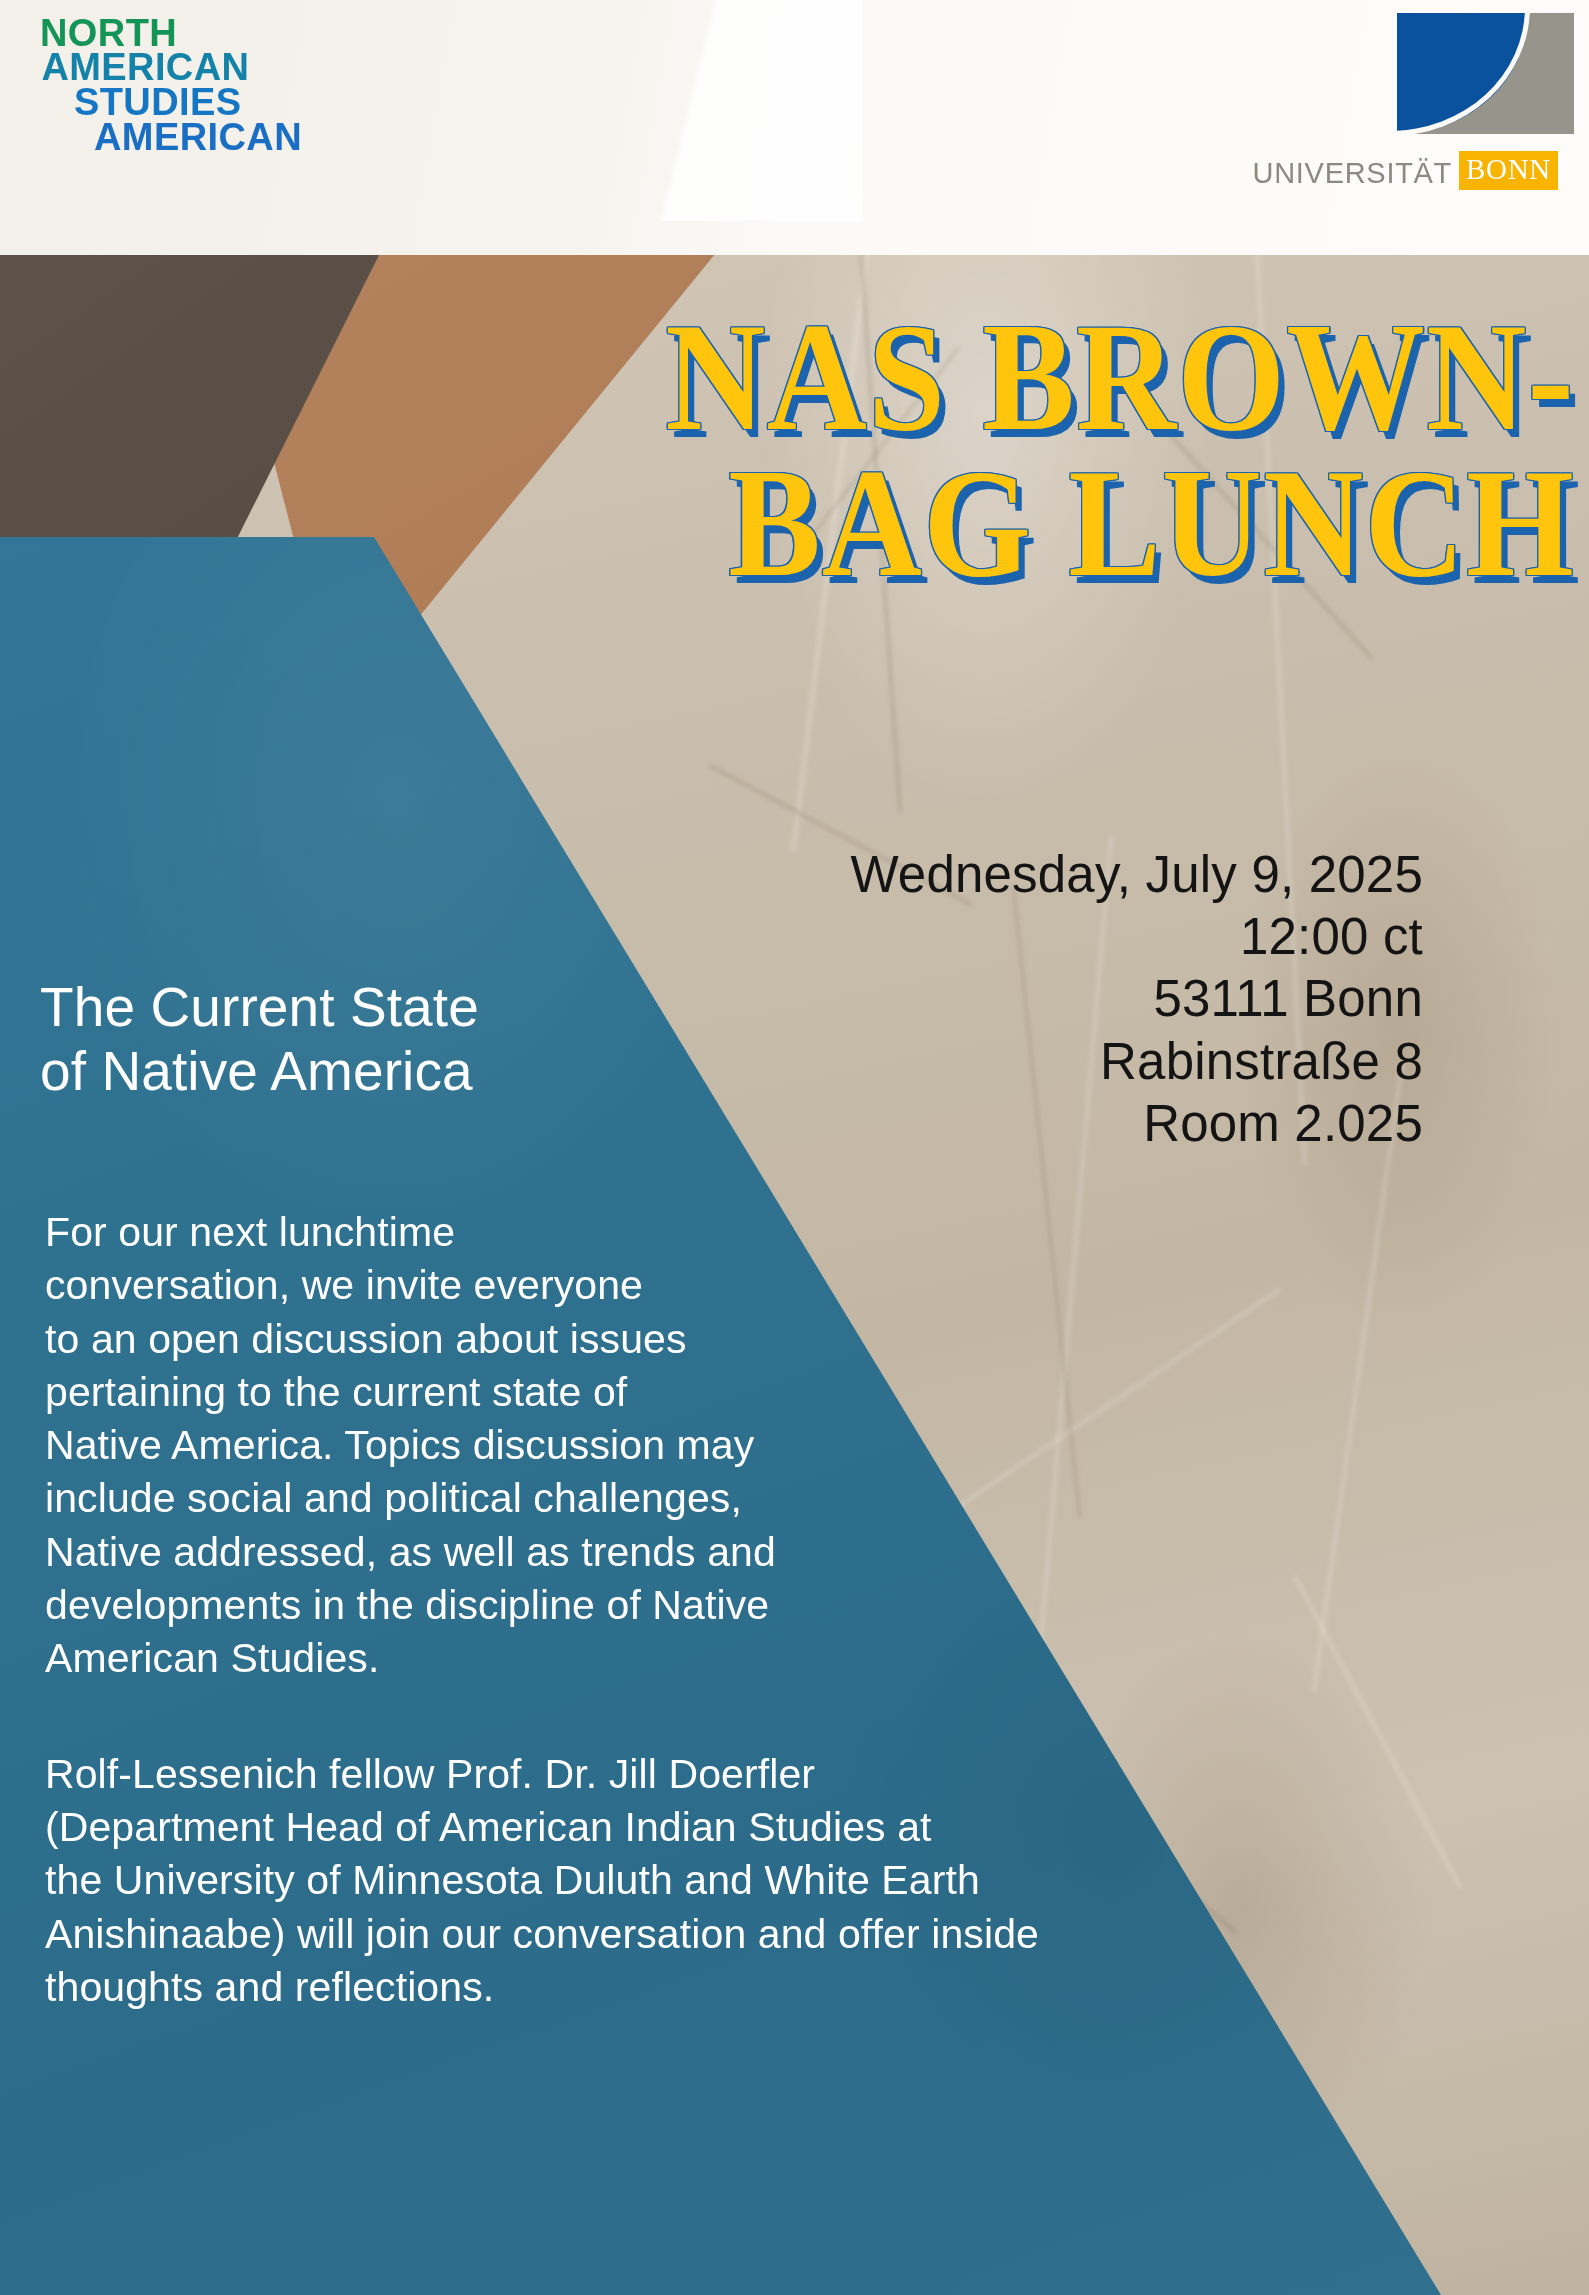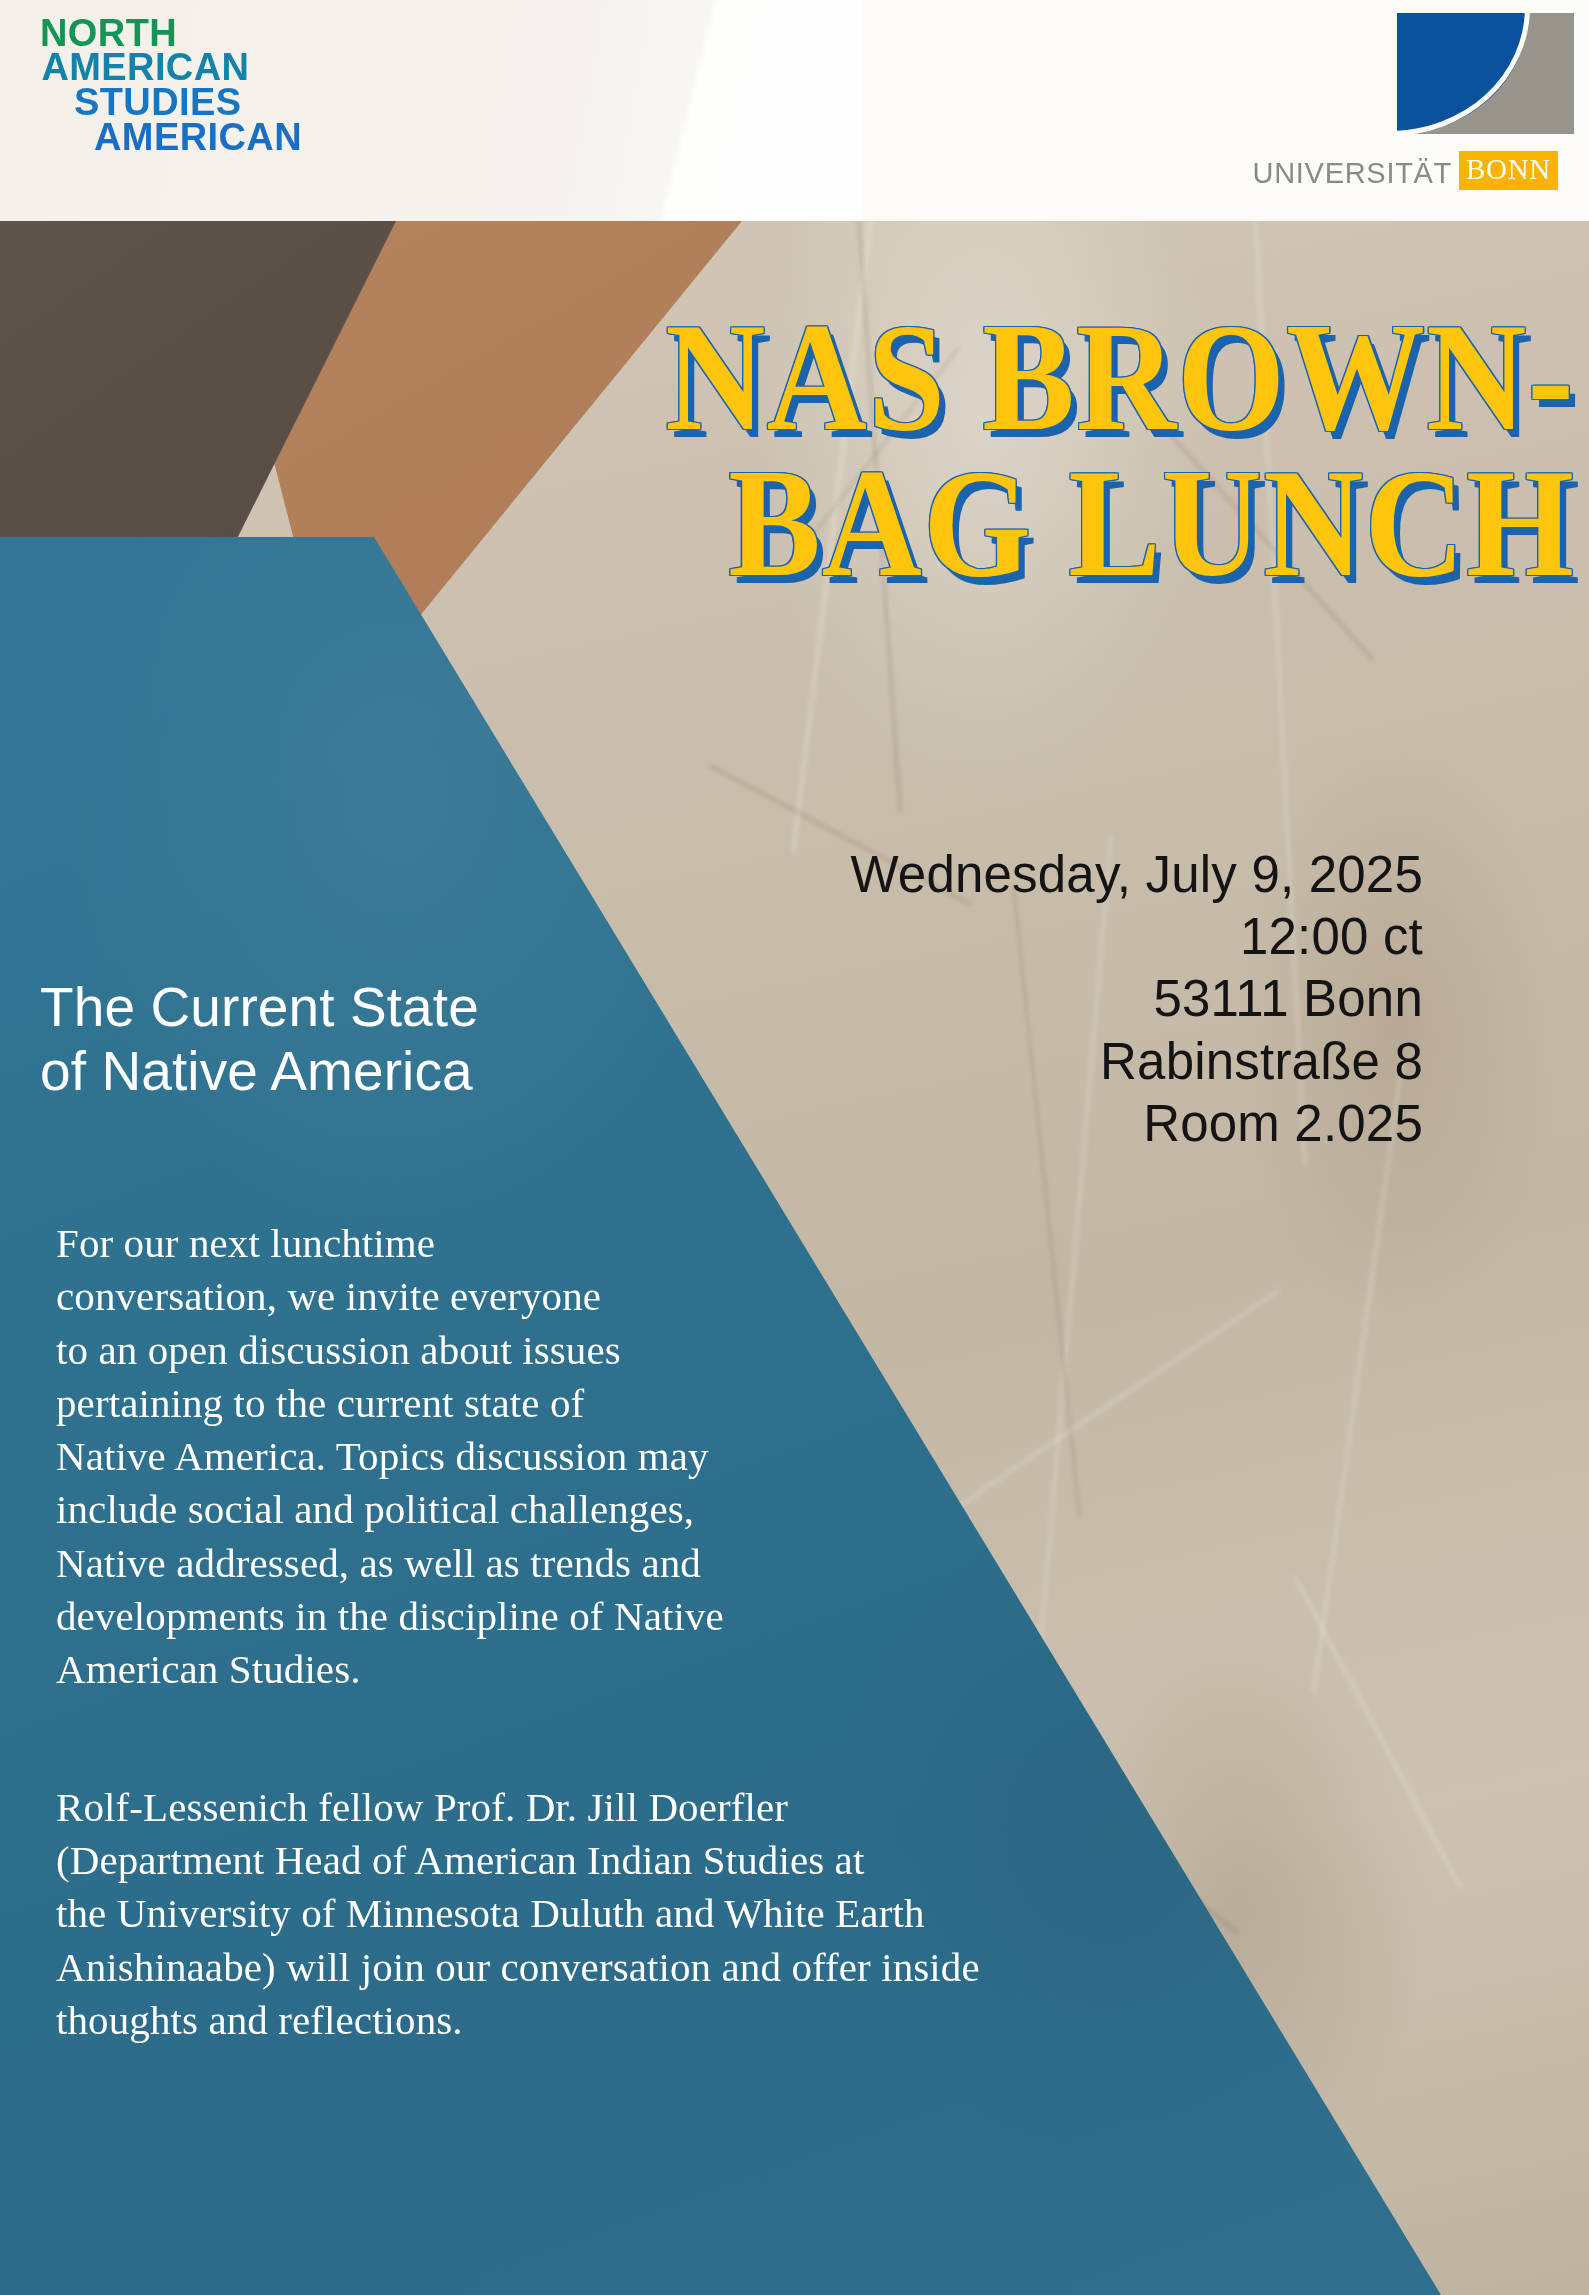--- a/index.html
+++ b/index.html
@@ -52,21 +52,21 @@
     position:absolute;left:0;top:0;width:1589px;height:2295px;
     background:
       radial-gradient(ellipse 494px 636px at 25% 35%, rgba(255,255,255,.055), rgba(255,255,255,0) 70%),
       radial-gradient(ellipse 424px 494px at 70% 80%, rgba(0,0,0,.05), rgba(0,0,0,0) 70%),
       linear-gradient(160deg,#36789a 0%,#2f7290 45%,#2c6c8a 75%,#306f8e 100%);
     clip-path:polygon(0 537px, 374px 537px, 1441px 2295px, 0 2295px);
   }
 
   
   .header{
-    position:absolute;left:0;top:0;width:1589px;height:221px;
+    position:absolute;left:0;top:0;width:1589px;height:255px;
     background:linear-gradient(100deg,#f3efe9 0%,#f6f3ee 36%,#fbfaf7 52%,#fdfcfa 100%);
   }
   .header-crease{
     position:absolute;left:537px;top:0;width:325px;height:221px;
     background:linear-gradient(104deg, rgba(0,0,0,0) 0%, rgba(0,0,0,0) 46%, rgba(255,255,255,.85) 48%, rgba(255,255,255,.9) 100%);
   }
 
   
   .nas-logo{position:absolute;left:40px;top:15.5px;line-height:.92;
     font-family:"Liberation Sans",sans-serif;font-weight:bold;
@@ -139,21 +139,21 @@
   .panel-head span{display:block;}
 
   .panel-body{
     position:absolute;left:40px;top:1201px;width:1003px;
     font-family:"Liberation Sans",sans-serif;
     font-size:41px;
     line-height:1.30;
     color:#ffffff;
     letter-spacing:0.1px;
   }
-  .panel-body p{margin:16px;font-family:Liberation Serif, serif;}
+  .panel-body p{margin:5px;}
   .panel-body p span{display:block;white-space:nowrap;}
   .panel-body .gap{height:52px;}
 </style>
 </head>
 <body>
 
 <div class="poster">
 
   <div class="kraft"></div>
   <div class="crease c1"></div>

